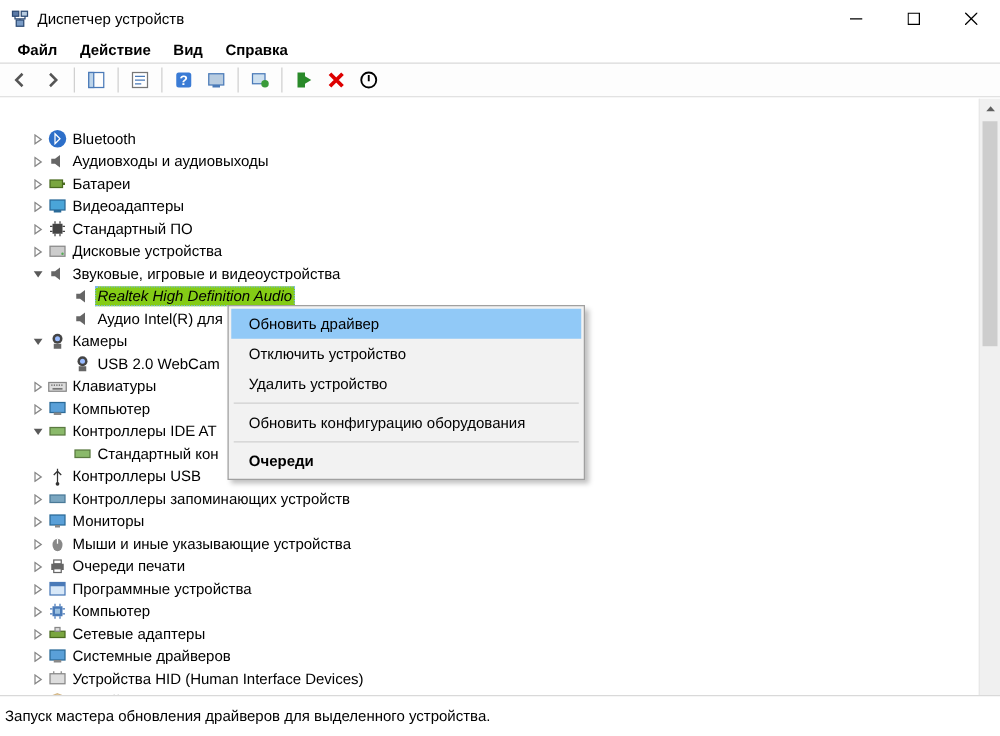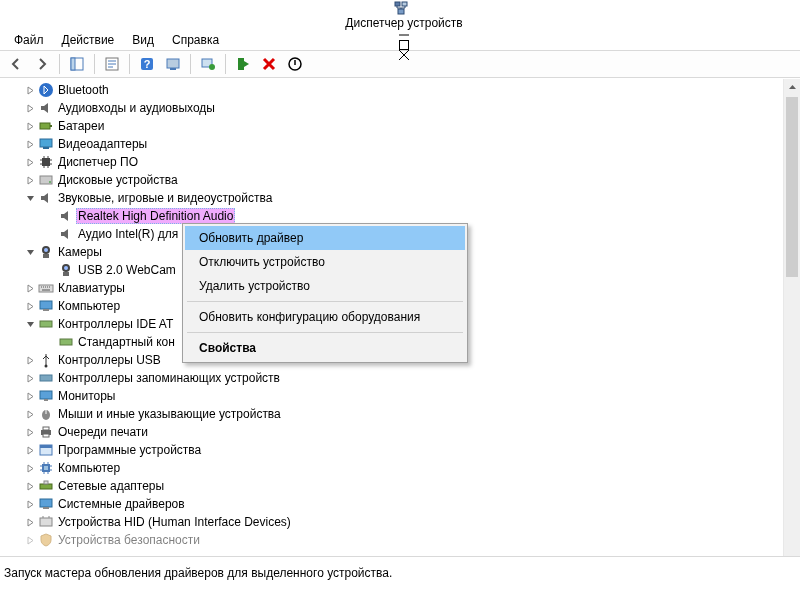--- a/index.html
+++ b/index.html
@@ -1,55 +1,55 @@
 <!DOCTYPE html>
 <html><head>
 <meta charset="utf-8">
 <style>
   * { box-sizing: border-box; }
   html, body { margin: 0; padding: 0; font-family: "Segoe UI", Tahoma, sans-serif; font-size: 12px; color: #000; }
   body { width: 800px; height: 589px; background: #fff; overflow: hidden; position: relative; }
 
   
-  .titlebar { height: 30px; display: flex; align-items: center; padding: 0 0 0 8px; background: #fff; flex-direction: column; }
+  .titlebar { height: 30px; display: flex; align-items: center; padding: 0 0 0 8px; background: #fff; }
   .titlebar .ticon { width: 16px; height: 16px; margin-right: 6px; }
   .titlebar .title { flex: 0 0 auto; font-size: 12px; }
   .titlebar .spacer { flex: 1 1 auto; }
   .winbtn { width: 46px; height: 30px; display: flex; align-items: center; justify-content: center; }
   .winbtn svg { display: block; }
 
   
-  .menubar { height: 20px; display: flex; align-items: center; padding: 0 6px; gap: 2px; }
+  .menubar { height: 20px; display: flex; align-items: center; padding: 0 6px; gap: 2px; font-weight: bold; }
   .menubar .mitem { padding: 2px 8px; font-size: 12px; }
 
   
   .toolbar { height: 28px; border-top: 1px solid #d9d9d9; border-bottom: 1px solid #d9d9d9;
              display: flex; align-items: center; padding: 0 4px; gap: 2px; background: #fdfdfd; }
   .tbtn { width: 24px; height: 22px; display: flex; align-items: center; justify-content: center;
           border: 1px solid transparent; border-radius: 2px; }
   .tsep { width: 1px; height: 20px; background: #d0d0d0; margin: 0 3px; }
 
   
   .treewrap { position: absolute; left: 0; right: 0; top: 78px; bottom: 20px; border-top: 1px solid #fff;
               display: flex; }
-  .tree { flex: 1 1 auto; overflow: hidden; padding: 2px 0 2px 0; position: relative; }
+  .tree { flex: 1 1 auto; overflow: hidden; padding: 2px 0 2px 0; position: relative; margin-top: 21px; }
   .scrollbar { width: 17px; background: #f0f0f0; border-left: 1px solid #e8e8e8; position: relative; }
   .scrollbar .sbtn { height: 17px; display: flex; align-items: center; justify-content: center; }
   .scrollbar .sthumb { position: absolute; left: 2px; right: 2px; top: 18px; height: 180px;
                        background: #cdcdcd; border-radius: 0; }
 
   .node { display: flex; align-items: center; height: 18px; padding-left: 0; white-space: nowrap; }
   .node.l1 { padding-left: 22px; }
   .node.l2 { padding-left: 42px; }
   .exp { width: 16px; height: 16px; display: flex; align-items: center; justify-content: center;
          margin-right: 0; flex-shrink: 0; }
   .exp.empty { visibility: hidden; }
   .nicon { width: 16px; height: 16px; margin-right: 4px; flex-shrink: 0; }
   .nlabel { font-size: 12px; }
-  .node.selected .nlabel { background: #f0abfc; border: 1px dotted #7ab7e8; padding: 0 1px; margin-left: -2px; }
+  .node.selected .nlabel { background: #84cc16; border: 1px dotted #7ab7e8; padding: 0 1px; margin-left: -2px; font-style: italic; }
 
   
   .ctxmenu { position: absolute; background: #f2f2f2; border: 1px solid #a0a0a0;
              box-shadow: 3px 3px 4px rgba(0,0,0,.25); padding: 2px; z-index: 50; }
   .ctxitem { height: 24px; display: flex; align-items: center; padding: 0 30px 0 14px;
              font-size: 12px; min-width: 280px; }
   .ctxitem.hover { background: #91c9f7; }
   .ctxsep { height: 1px; background: #d0d0d0; margin: 3px 2px; }
   .ctxitem.bold { font-weight: 600; }
 
@@ -218,21 +218,21 @@
     <div class="node l1">
       <span class="exp">
           <svg width="9" height="9">
             <path d="M2 1l5 3.5L2 8z" fill="none" stroke="#888"></path>
           </svg>
         </span>
       <span class="nicon"><svg width="16" height="16">
             <rect x="4" y="4" width="8" height="8" fill="#444"></rect>
             <path d="M4 6h-2M4 10h-2M12 6h2M12 10h2M6 4v-2M10 4v-2M6 12v2M10 12v2" stroke="#444"></path>
           </svg></span>
-      <span class="nlabel">Диспетчер ПО</span>
+      <span class="nlabel">Стандартный ПО</span>
     </div>
 
     <div class="node l1">
       <span class="exp">
           <svg width="9" height="9">
             <path d="M2 1l5 3.5L2 8z" fill="none" stroke="#888"></path>
           </svg>
         </span>
       <span class="nicon"><svg width="16" height="16">
             <rect x="2" y="4" width="12" height="8" fill="#ccc" stroke="#888"></rect>
@@ -482,21 +482,21 @@
       <span class="nlabel">Устройства безопасности</span>
     </div>
 
     <div class="ctxmenu" style="left:182px; top:144px;">
       <div class="ctxitem hover">Обновить драйвер</div>
       <div class="ctxitem">Отключить устройство</div>
       <div class="ctxitem">Удалить устройство</div>
       <div class="ctxsep"></div>
       <div class="ctxitem">Обновить конфигурацию оборудования</div>
       <div class="ctxsep"></div>
-      <div class="ctxitem bold">Свойства</div>
+      <div class="ctxitem bold">Очереди</div>
     </div>
 
   </div>
 
   <div class="scrollbar">
     <div class="sbtn">
         <svg width="9" height="9">
           <path d="M1 6l3.5-4L8 6z" fill="#606060"></path>
         </svg>
       </div>

